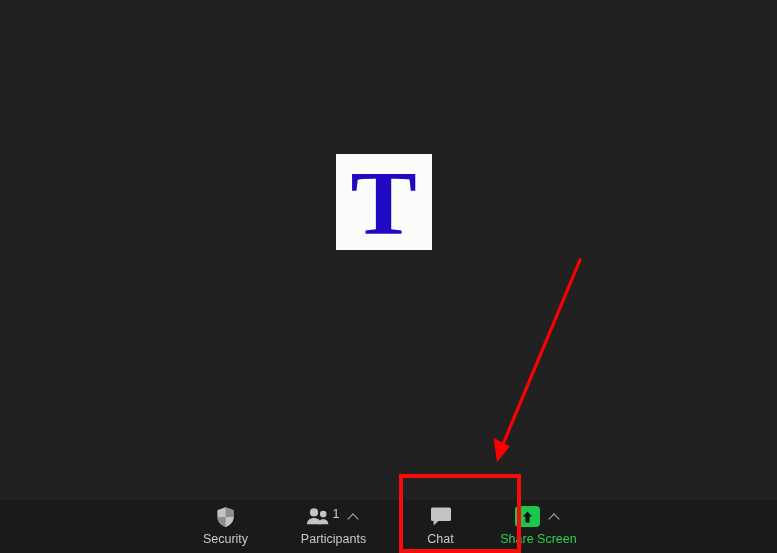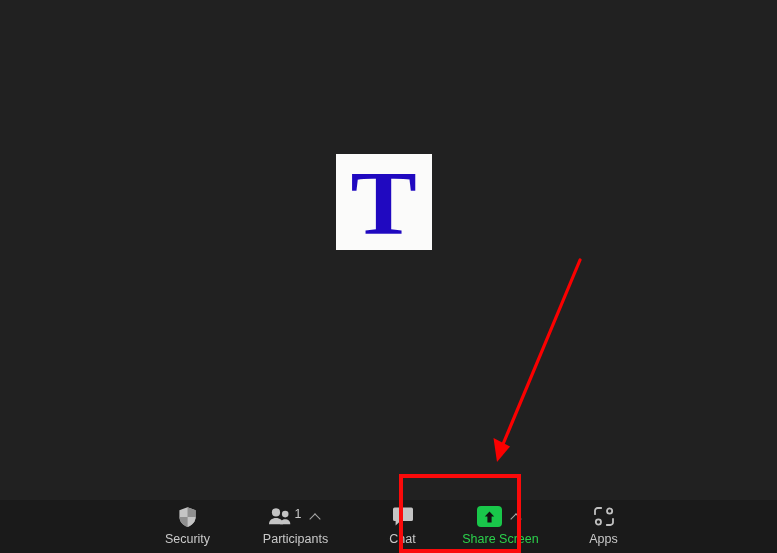--- a/index.html
+++ b/index.html
@@ -224,29 +224,18 @@
             <path d="M6.5 1.4 L11.2 6.6 H8.6 V12.6 H4.4 V6.6 H1.8 Z" fill="#111111"></path>
           </svg>
         </div>
         <span class="caret"></span>
       </div>
       <div class="tb-label share-active">Share Screen</div>
     </div>
 
 
 
-    <div class="tb-item" id="item-apps">
-      <div class="tb-icon-row">
-        <svg width="22" height="21" viewBox="0 0 22 21">
-          <path d="M8.2 2.0 H4.6 A2.6 2.6 0 0 0 2.0 4.6 V8.2" fill="none" stroke="#c0c0c0" stroke-width="1.8" stroke-linecap="round"></path>
-          <path d="M13.8 19.0 H17.4 A2.6 2.6 0 0 0 20.0 16.4 V12.8" fill="none" stroke="#c0c0c0" stroke-width="1.8" stroke-linecap="round"></path>
-          <circle cx="16.6" cy="5.0" r="2.6" fill="none" stroke="#c0c0c0" stroke-width="1.8"></circle>
-          <circle cx="5.4" cy="16.0" r="2.6" fill="none" stroke="#c0c0c0" stroke-width="1.8"></circle>
-        </svg>
-      </div>
-      <div class="tb-label">Apps</div>
-    </div>
 
   </div>
 
   <div id="share-highlight"></div>
 
 </div>
 
 </body></html>

